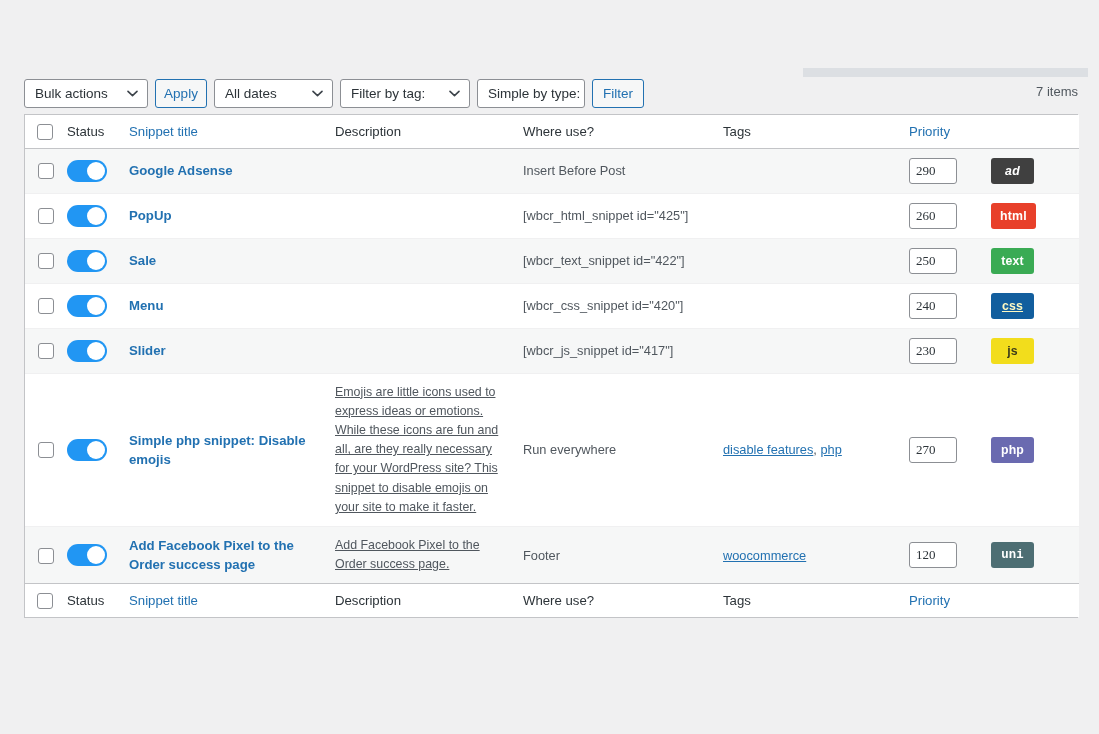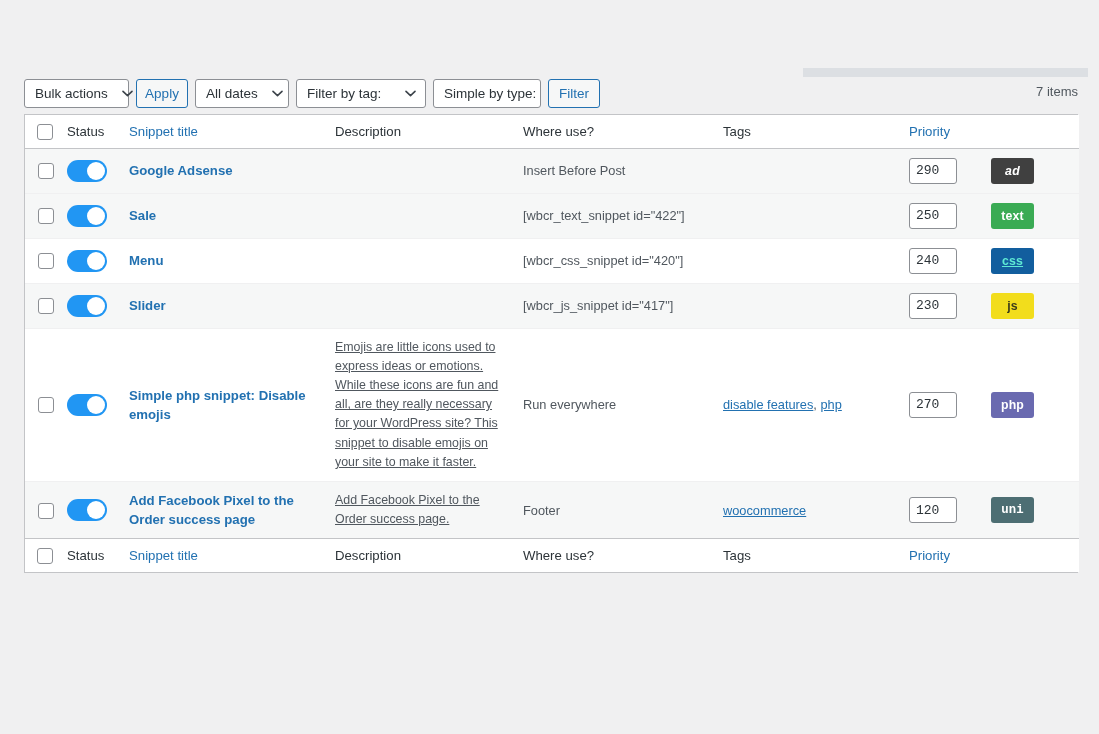--- a/index.html
+++ b/index.html
@@ -25,22 +25,22 @@
     display: flex; align-items: center; gap: 7px;
   }
   .select-box {
     height: 29px; border: 1px solid #8c8f94; border-radius: 3px;
     background: #fff; color: #2c3338; font-size: 13.5px;
     display: flex; align-items: center; padding: 0 9px 0 10px;
     box-shadow: 0 0 0 transparent;
   }
   .select-box .sel-label { white-space: nowrap; }
   .select-box .caret { margin-left: auto; padding-left: 14px; display: flex; }
-  .select-box.bulk { width: 105px; }
-  .select-box.dates { width: 94px; }
+  .select-box.bulk { width: 124px; }
+  .select-box.dates { width: 119px; }
   .select-box.tag { width: 130px; }
   .select-box.type { width: 108px; }
   .btn-secondary {
     height: 29px; border: 1px solid #2271b1; border-radius: 3px;
     background: #f6f7f7; color: #2271b1; font-size: 13.5px;
     display: flex; align-items: center; justify-content: center;
     padding: 0 25px; cursor: pointer; white-space: nowrap;
   }
   .btn-apply { width: 48px; }
   .btn-filter { width: 45px; }
@@ -137,21 +137,21 @@
     color: #2271b1; font-size: 12.8px; text-decoration: underline;
     cursor: pointer;
   }
   .tag-sep { color: #50575e; font-size: 12.8px; }
 
   
   .prio-input {
     width: 48px; height: 26px;
     border: 1px solid #8c8f94; border-radius: 3px;
     background: #fff; color: #2c3338;
-    font-family: Liberation Mono, monospace; font-size: 13px;
+    font-family: Liberation Serif, serif; font-size: 13px;
     padding: 4px 6px;
   }
 
   
   .badge {
     display: inline-flex; align-items: center; justify-content: center;
     min-width: 43px; height: 26px; padding: 0 9px;
     border-radius: 3px;
     font-size: 12.3px; font-weight: bold; color: #fff;
     letter-spacing: .2px;
@@ -246,39 +246,49 @@
           <tr class="alt">
             <td class="td-check cell-pad"><span class="cb"></span></td>
             <td class="cell-pad"><span class="toggle"><span class="knob"></span></span></td>
             <td class="cell-pad"><span class="snippet-title">Google Adsense</span></td>
             <td class="cell-pad"></td>
             <td class="cell-pad"><span class="where-text">Insert Before Post</span></td>
             <td class="cell-pad"></td>
             <td class="cell-pad"><input class="prio-input" type="text" value="290" style=""></td>
             <td class="td-type cell-pad"><span class="badge" style="background: #404040; color: rgb(255, 255, 255); font-style: italic;">ad</span></td>
           </tr>
+          <tr class="plain">
+            <td class="td-check cell-pad"><span class="cb"></span></td>
+            <td class="cell-pad"><span class="toggle"><span class="knob"></span></span></td>
+            <td class="cell-pad"><span class="snippet-title">PopUp</span></td>
+            <td class="cell-pad"></td>
+            <td class="cell-pad"><span class="where-text">[wbcr_html_snippet id="425"]</span></td>
+            <td class="cell-pad"></td>
+            <td class="cell-pad"><input class="prio-input" type="text" value="260" style=""></td>
+            <td class="td-type cell-pad"><span class="badge" style="background: rgb(232, 64, 42); color: rgb(255, 255, 255);">html</span></td>
+          </tr>
           <tr class="alt">
             <td class="td-check cell-pad"><span class="cb"></span></td>
             <td class="cell-pad"><span class="toggle"><span class="knob"></span></span></td>
             <td class="cell-pad"><span class="snippet-title">Sale</span></td>
             <td class="cell-pad"></td>
             <td class="cell-pad"><span class="where-text">[wbcr_text_snippet id="422"]</span></td>
             <td class="cell-pad"></td>
             <td class="cell-pad"><input class="prio-input" type="text" value="250" style=""></td>
             <td class="td-type cell-pad"><span class="badge" style="background: rgb(58, 171, 84); color: rgb(255, 255, 255);">text</span></td>
           </tr>
           <tr class="plain">
             <td class="td-check cell-pad"><span class="cb"></span></td>
             <td class="cell-pad"><span class="toggle"><span class="knob"></span></span></td>
             <td class="cell-pad"><span class="snippet-title">Menu</span></td>
             <td class="cell-pad"></td>
             <td class="cell-pad"><span class="where-text">[wbcr_css_snippet id="420"]</span></td>
             <td class="cell-pad"></td>
             <td class="cell-pad"><input class="prio-input" type="text" value="240" style=""></td>
-            <td class="td-type cell-pad"><span class="badge" style="background: rgb(18, 94, 158); color: #5eead4; text-decoration: underline;">css</span></td>
+            <td class="td-type cell-pad"><span class="badge" style="background: rgb(18, 94, 158); color: #fef9c3; text-decoration: underline;">css</span></td>
           </tr>
           <tr class="alt">
             <td class="td-check cell-pad"><span class="cb"></span></td>
             <td class="cell-pad"><span class="toggle"><span class="knob"></span></span></td>
             <td class="cell-pad"><span class="snippet-title">Slider</span></td>
             <td class="cell-pad"></td>
             <td class="cell-pad"><span class="where-text">[wbcr_js_snippet id="417"]</span></td>
             <td class="cell-pad"></td>
             <td class="cell-pad"><input class="prio-input" type="text" value="230" style=""></td>
             <td class="td-type cell-pad"><span class="badge" style="background: rgb(242, 221, 28); color: rgb(60, 60, 26);">js</span></td>

